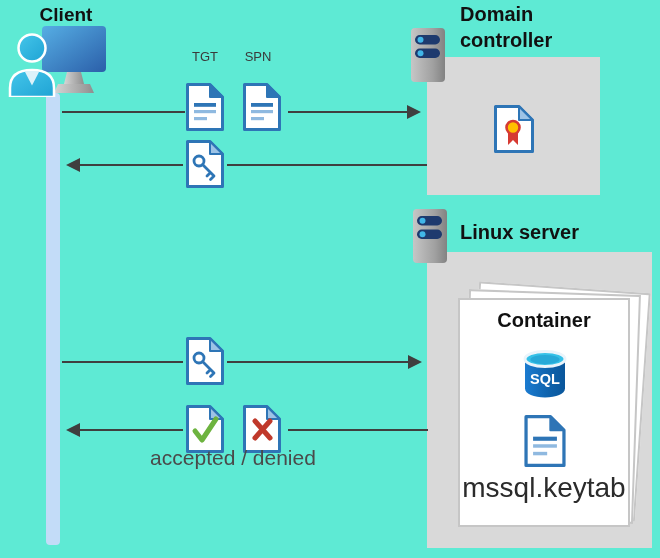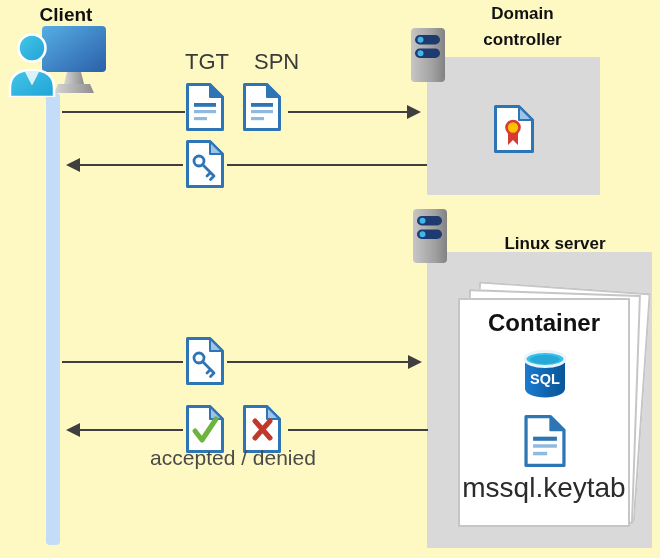--- a/index.html
+++ b/index.html
@@ -1,31 +1,31 @@
 <!DOCTYPE html>
 <html><head>
 <meta charset="utf-8">
 <style>
   * { margin:0; padding:0; box-sizing:border-box; }
   html,body { background:#fff; }
   body { font-family:"Liberation Sans", sans-serif; }
-  .canvas { position:relative; width:660px; height:558px; background:#fef9c3; overflow:hidden; }
+  .canvas { position:relative; width:660px; height:558px; background:#5eead4; overflow:hidden; }
 
   .abs { position:absolute; }
 
   
-  .h-bold { font-weight:700; color:#111; font-size:17px; line-height:26px; letter-spacing:0;text-align:center; }
+  .h-bold { font-weight:700; color:#111; font-size:20px; line-height:26px; letter-spacing:0; }
   .client-label { left:24px; top:2px; width:84px; text-align:center; font-size:19px; }
   .dc-label { left:460px; top:1px; width:125px; }
-  .linux-label { left:460px; top:219px; width:190px; white-space:nowrap;margin-top:12px; }
-  .doc-label { font-size:22px; color:#3a3a3a; text-align:left; width:40px; }
+  .linux-label { left:460px; top:219px; width:190px; white-space:nowrap; }
+  .doc-label { font-size:13px; color:#3a3a3a; text-align:center; width:40px; }
   .tgt-label { left:185px; top:49px; }
-  .spn-label { left:254px; top:49px; }
+  .spn-label { left:238px; top:49px; }
   .result-label { left:143px; top:446px; width:180px; text-align:center; font-size:21px; color:#4a4a4a; }
-  .container-label { left:458px; top:309px; width:172px; text-align:center; font-weight:700; font-size:24px; color:#111; }
+  .container-label { left:458px; top:309px; width:172px; text-align:center; font-weight:700; font-size:20px; color:#111; }
   .keytab-label { left:448px; top:472px; width:192px; text-align:center; font-size:28px; color:#2b2b2b; }
 
   
   .gray-box { background:#D9D9D9; z-index:1; }
   .dc-box { left:427px; top:57px; width:173px; height:138px; }
   .linux-box { left:427px; top:252px; width:225px; height:296px; }
 
   
   .lifeline { left:46px; top:93px; width:14px; height:452px; background:#C3DCF8; border-radius:4px; z-index:0; }
 

